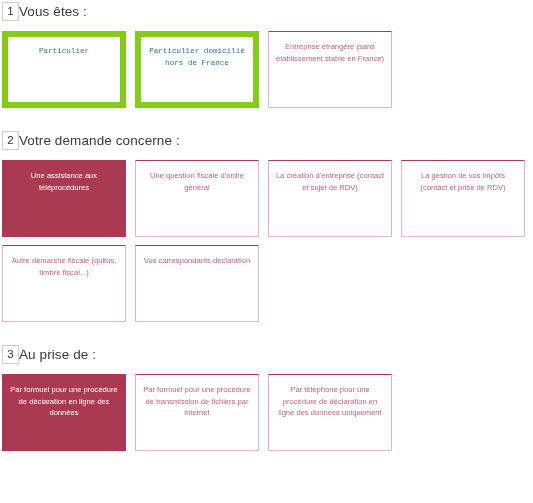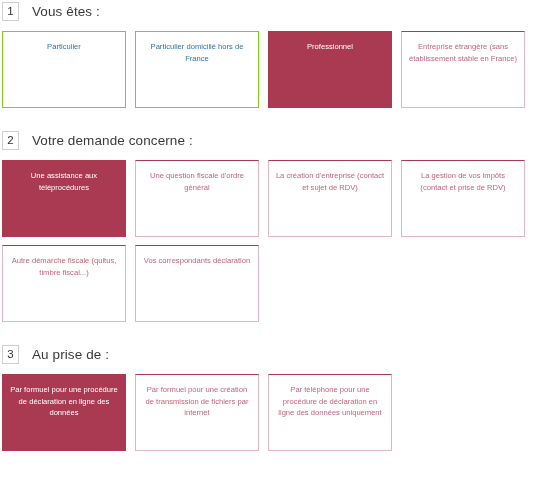--- a/index.html
+++ b/index.html
@@ -35,21 +35,20 @@
     border: 1px solid #cfcfcf;
     box-sizing: border-box;
     color: #333333;
     font-size: 11.5px;
     line-height: 17px;
     text-align: center;
     background: #ffffff;
     flex: 0 0 auto;
   }
   .step-title {
-    margin-left: 13px;
     font-size: 13.5px;
     color: #3a3a3a;
     letter-spacing: 0.1px;
     white-space: nowrap;
   }
 
   
   .card-grid {
     display: flex;
     flex-wrap: wrap;
@@ -72,22 +71,23 @@
     cursor: pointer;
     overflow: hidden;
   }
   .card .card-label {
     display: block;
     width: 100%;
   }
 
   
   .card.blue {
-    border: 1px solid #84cc16;
+    border: 6px solid #84cc16;
     color: #2f74a8;
+    font-family: Liberation Mono, monospace;
   }
   
   .card.green {
     border: 1px solid #2f7a46;
     border-top-color: #dfeade;
     color: #2f7a46;
   }
   
   .card.red {
     border: 1px solid #e3b7c1;
@@ -116,23 +116,20 @@
       <div class="step-number">1</div>
       <div class="step-title">Vous êtes :</div>
     </div>
     <div class="grid-gap"></div>
     <div class="card-grid">
       <div class="card blue">
         <span class="card-label">Particulier</span>
       </div>
       <div class="card blue">
         <span class="card-label">Particulier domicilié hors de France</span>
-      </div>
-      <div class="card red selected">
-        <span class="card-label">Professionnel</span>
       </div>
       <div class="card red">
         <span class="card-label">Entreprise étrangère (sans établissement stable en France)</span>
       </div>
     </div>
   </div>
 
   <div class="section-gap-top"></div>
 
   <div class="section">
@@ -169,21 +166,21 @@
     <div class="step-header">
       <div class="step-number">3</div>
       <div class="step-title">Au prise de :</div>
     </div>
     <div class="grid-gap"></div>
     <div class="card-grid">
       <div class="card red selected">
         <span class="card-label">Par formuel pour une procédure de déclaration en ligne des données</span>
       </div>
       <div class="card red">
-        <span class="card-label">Par formuel pour une création de transmission de fichiers par internet</span>
+        <span class="card-label">Par formuel pour une procédure de transmission de fichiers par internet</span>
       </div>
       <div class="card red">
         <span class="card-label">Par téléphone pour une procédure de déclaration en ligne des données uniquement</span>
       </div>
     </div>
   </div>
 
 </div>
 
 </body></html>

